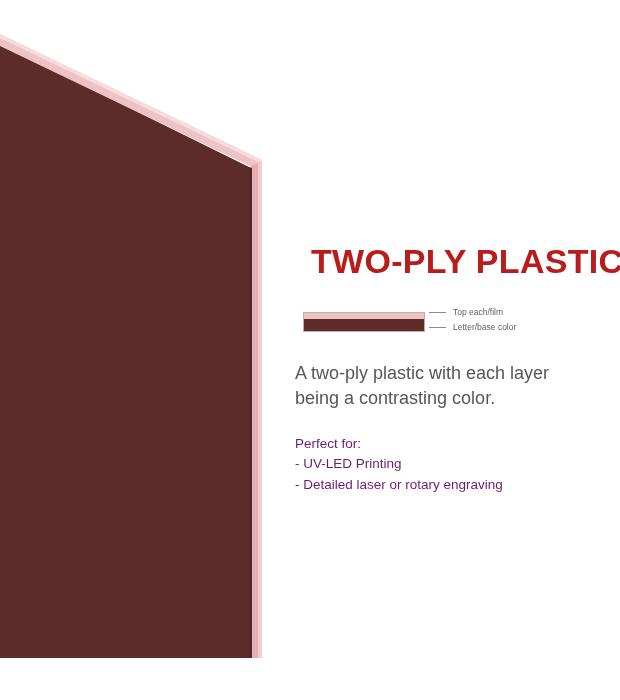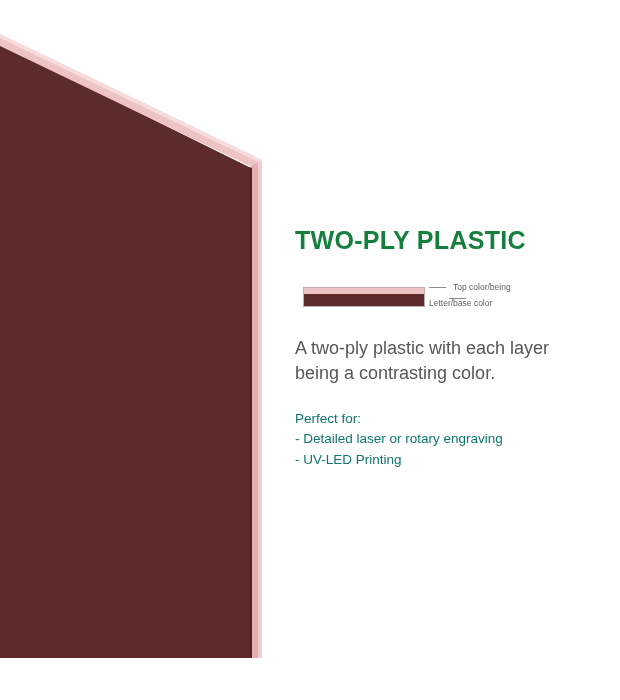--- a/index.html
+++ b/index.html
@@ -30,26 +30,26 @@
 
   
   #info-panel {
     position: absolute;
     left: 295px;
     top: 228px;
     width: 320px;
   }
 
   #product-title {
-    font-size: 25px;
+    font-size: 34px;
     font-weight: bold;
-    color: #15803d;
+    color: #b91c1c;
     letter-spacing: 0.3px;
     line-height: 1;
-    margin: 0;
+    margin: 16px;
     white-space: nowrap;
   }
 
   
   #layer-diagram {
     position: relative;
     margin-top: 33px;
     height: 30px;
     width: 320px;
   }
@@ -79,21 +79,21 @@
     bottom: 0;
     background: #5e2b2b;
   }
   .callout {
     position: absolute;
     display: flex;
     align-items: center;
     white-space: nowrap;
   }
   .callout-top { left: 134px; top: -3px; }
-  .callout-base { left: 134px; top: 12px; flex-direction: column; }
+  .callout-base { left: 134px; top: 12px; }
   .leader-line {
     display: inline-block;
     width: 17px;
     height: 1px;
     background: #8c8c8c;
     margin-right: 7px;
   }
   .callout-label {
     font-size: 8.5px;
     color: #5f5f5f;
@@ -105,21 +105,21 @@
     margin-top: 20px;
     font-size: 18px;
     line-height: 1.38;
     color: #575757;
     width: 260px;
   }
   #uses-block {
     margin-top: 23px;
     font-size: 13.5px;
     line-height: 1.52;
-    color: #0f766e;
+    color: #701a75;
   }
   #uses-heading { margin: 0; }
   #uses-list {
     list-style: none;
     margin: 0;
     padding: 0;
   }
   #uses-list li { white-space: nowrap; }
 </style>
 </head>
@@ -148,33 +148,33 @@
 
   <div id="layer-diagram">
 
     <div class="swatch-stack">
       <div class="swatch-top-layer"></div>
       <div class="swatch-base-layer"></div>
     </div>
 
     <div class="callout callout-top">
       <span class="leader-line"></span>
-      <span class="callout-label">Top color/being</span>
+      <span class="callout-label">Top each/film</span>
     </div>
 
     <div class="callout callout-base">
       <span class="leader-line"></span>
       <span class="callout-label">Letter/base color</span>
     </div>
 
   </div>
 
   <p id="description">A two-ply plastic with each layer being a contrasting color.</p>
 
   <div id="uses-block">
     <p id="uses-heading">Perfect for:</p>
     <ul id="uses-list">
+      <li>- UV-LED Printing</li>
       <li>- Detailed laser or rotary engraving</li>
-      <li>- UV-LED Printing</li>
     </ul>
   </div>
 
 </div>
 
 </body></html>

